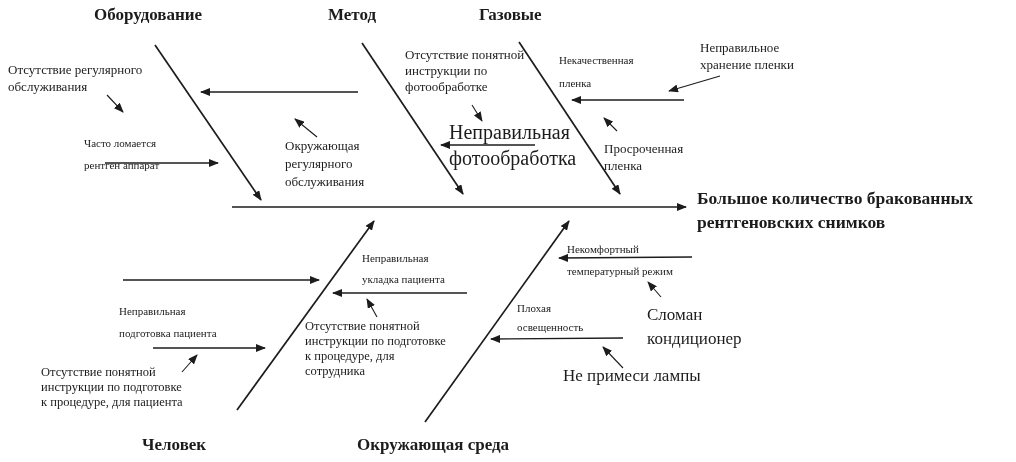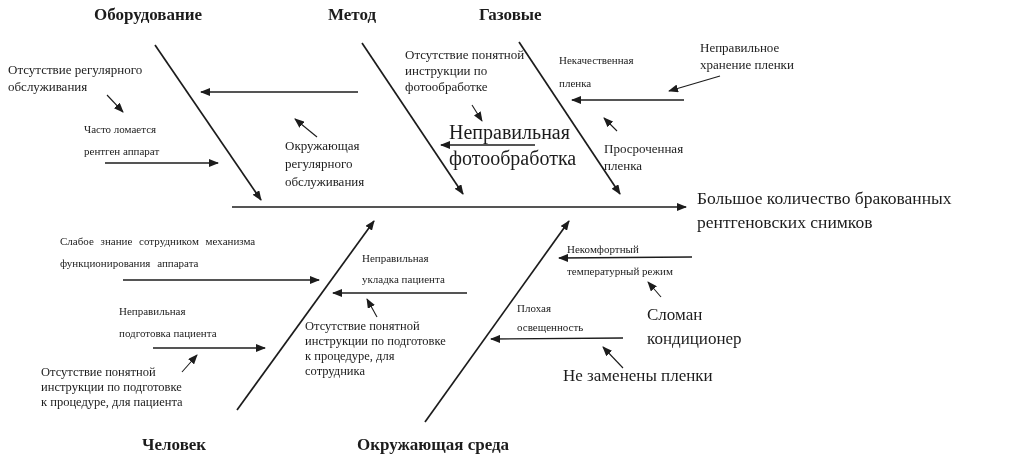--- a/index.html
+++ b/index.html
@@ -12,21 +12,21 @@
     color:#1c1c1c;
     overflow:hidden;
   }
   .stage svg{position:absolute;left:0;top:0;}
   .lbl{
     position:absolute;
     white-space:pre-line;
     color:#1c1c1c;
   }
   .cat{font-size:17px;font-weight:700;line-height:20px;}
-  .head{font-size:17.5px;font-weight:400;line-height:24px;}
+  .head{font-size:17.5px;font-weight:700;line-height:24px;}
   .lg{font-size:20px;line-height:26px;}
   .md{font-size:11px;line-height:22px;}
   .sm{font-size:13px;line-height:16.5px;}
   .sm15{font-size:17px;line-height:24px;}
   .xs{font-size:12.5px;line-height:15px;}
   line{stroke:#1c1c1c;}
   .bone{stroke-width:1.7;}
   .spine{stroke-width:1.6;}
   .cause{stroke-width:1.3;}
   .sub{stroke-width:1.1;}
@@ -76,54 +76,52 @@
   <div class="lbl cat" style="left:328px;top:5px">Метод</div>
   <div class="lbl cat" style="left:479px;top:5px">Газовые</div>
   <div class="lbl cat" style="left:142px;top:435px">Человек</div>
   <div class="lbl cat" style="left:357px;top:435px">Окружающая среда</div>
 
   <div class="lbl head" style="left:697px;top:186px">Большое количество бракованных
 рентгеновских снимков</div>
 
   <div class="lbl sm" style="left:8px;top:61px;line-height:17px">Отсутствие регулярного
 обслуживания</div>
-  <div class="lbl md" style="left:84px;top:118px">Часто ломается
+  <div class="lbl md" style="left:84px;top:132px">Часто ломается
 рентген аппарат</div>
   <div class="lbl sm" style="left:285px;top:137px;line-height:18px">Окружающая
 регулярного
 обслуживания</div>
 
   <div class="lbl sm" style="left:405px;top:47px;line-height:16px">Отсутствие понятной
 инструкции по
 фотообработке</div>
   <div class="lbl lg" style="left:449px;top:119px">Неправильная
 фотообработка</div>
 
   <div class="lbl md" style="left:559px;top:49px;line-height:23px">Некачественная
 пленка</div>
   <div class="lbl sm" style="left:700px;top:39px;line-height:17px">Неправильное
 хранение пленки</div>
   <div class="lbl sm" style="left:604px;top:140px;line-height:17px">Просроченная
 пленка</div>
 
-  <div class="lbl md" style="left:60px;top:230px;word-spacing:4px">Слабое знание сотрудником механизма
-функционирования аппарата</div>
   <div class="lbl md" style="left:362px;top:248px;line-height:21px">Неправильная
 укладка пациента</div>
   <div class="lbl xs" style="left:305px;top:319px">Отсутствие понятной
 инструкции по подготовке
 к процедуре, для
 сотрудника</div>
   <div class="lbl md" style="left:119px;top:300px">Неправильная
 подготовка пациента</div>
   <div class="lbl xs" style="left:41px;top:365px">Отсутствие понятной
 инструкции по подготовке
 к процедуре, для пациента</div>
 
   <div class="lbl md" style="left:567px;top:238px">Некомфортный
 температурный режим</div>
   <div class="lbl sm15" style="left:647px;top:303px">Сломан
 кондиционер</div>
   <div class="lbl md" style="left:517px;top:299px;line-height:18.5px">Плохая
 освещенность</div>
-  <div class="lbl sm15" style="left:563px;top:368px;line-height:16px">Не заменены пленки</div>
+  <div class="lbl sm15" style="left:563px;top:368px;line-height:16px">Не примеси лампы</div>
 
 </div>
 
 </body></html>

